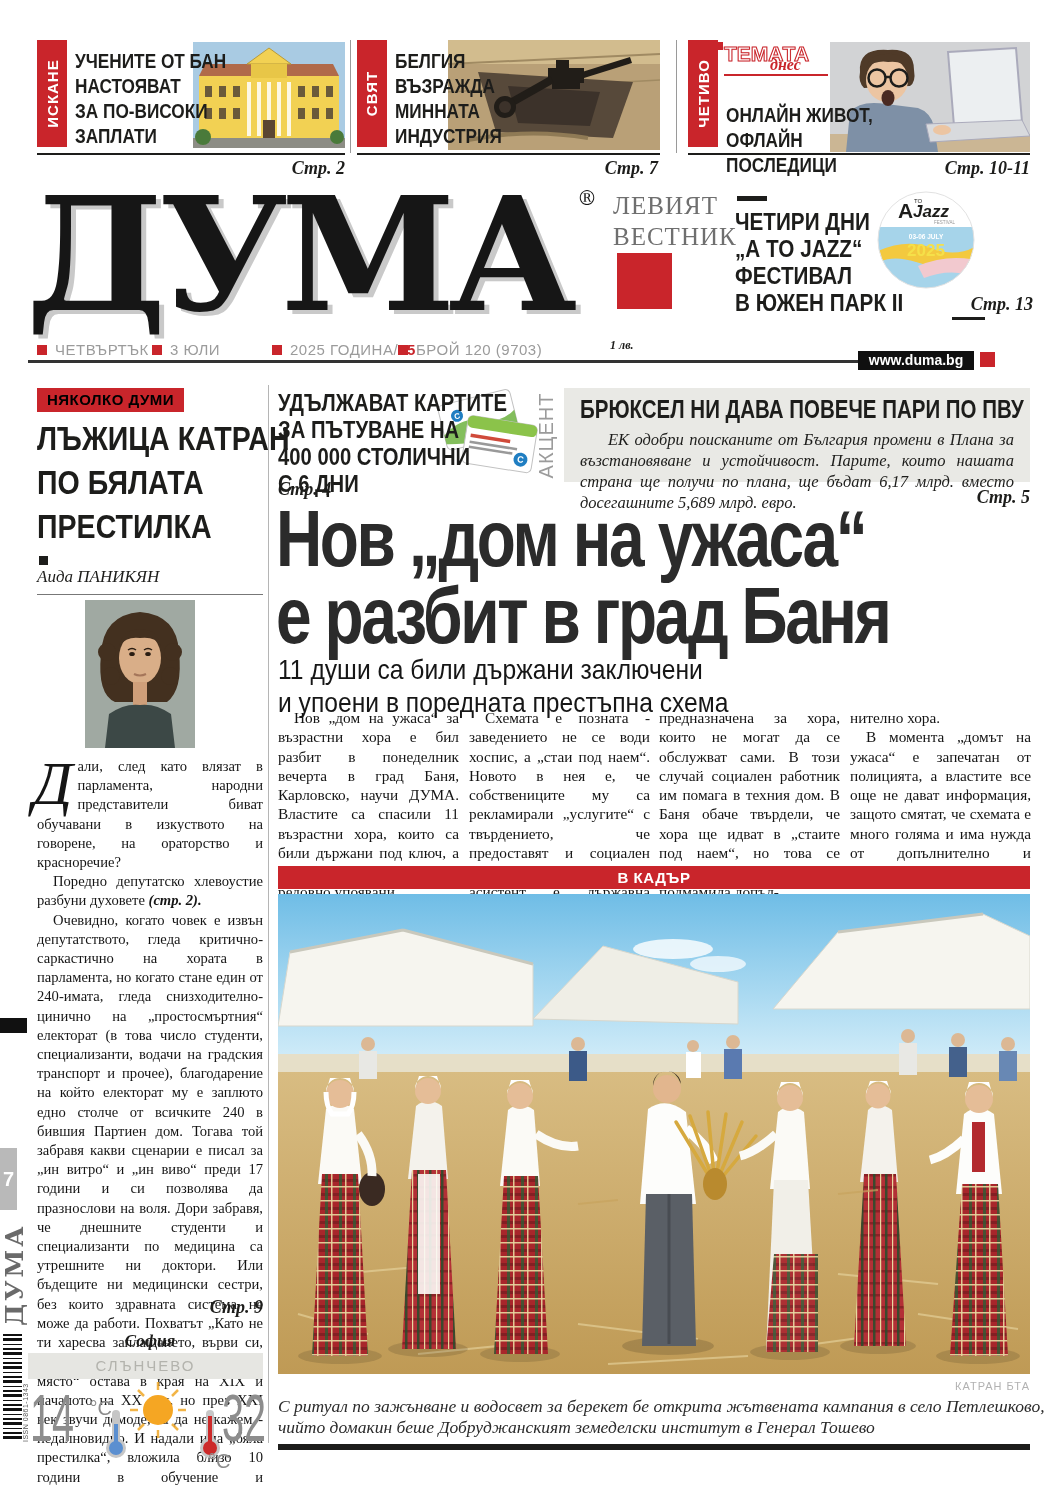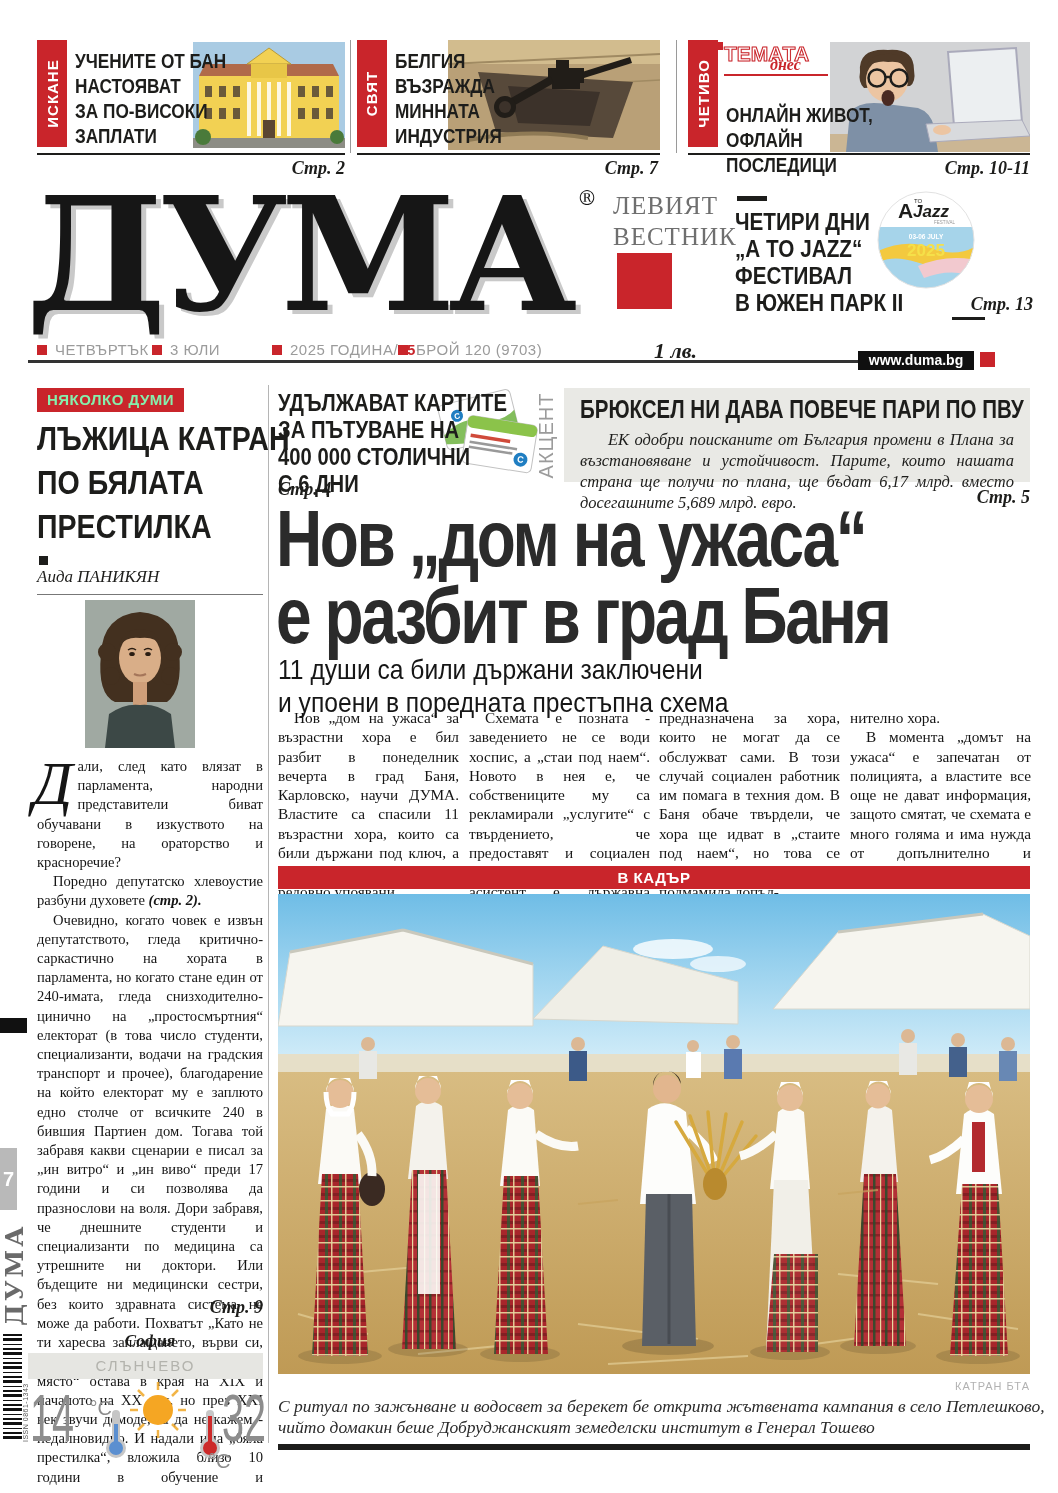--- a/index.html
+++ b/index.html
@@ -37,29 +37,29 @@
   .m-promo{position:absolute;left:735px;top:209px;transform:scaleX(.9);transform-origin:left top;}
   .m-promo div{font-weight:bold;font-size:23px;line-height:27px;white-space:nowrap;}
   .m-jazz{position:absolute;left:876px;top:190px;}
   .m-promo-page{position:absolute;left:918px;top:294px;width:115px;text-align:right;}
   .m-underline{position:absolute;left:952px;top:317px;width:33px;height:3px;background:#1d1d1b;}
 
   
   .d-item{position:absolute;top:341px;display:flex;align-items:center;gap:8px;color:#9b9b9b;font-size:15px;letter-spacing:.5px;}
   .d-sq{width:10px;height:10px;background:#c9252b;flex:0 0 auto;}
   .d-red{color:#c9252b;font-weight:bold;}
-  .d-price{position:absolute;left:654px;top:338px;font-family:"Liberation Serif",serif;font-style:italic;font-weight:bold;font-size:22px;}
+  .d-price{position:absolute;left:610px;top:338px;font-family:"Liberation Serif",serif;font-style:italic;font-weight:bold;font-size:12px;}
   .d-line{position:absolute;left:28px;top:360px;width:830px;height:3px;background:#333;}
   .d-web{position:absolute;left:858px;top:351px;width:116px;height:19px;background:#101010;color:#fff;font-weight:bold;font-size:14px;
          text-align:center;line-height:19px;}
   .d-web-sq{position:absolute;left:980px;top:352px;width:15px;height:15px;background:#c9252b;}
 
   
   .lc-div{position:absolute;left:268px;top:385px;width:1px;height:1058px;background:#b5b5b5;}
-  .o-kicker{position:absolute;left:37px;top:388px;background:#c9252b;color:#86efac;font-weight:bold;font-size:15px;letter-spacing:.5px;padding:3px 10px 4px;}
+  .o-kicker{position:absolute;left:37px;top:388px;background:#c9252b;color:#000000;font-weight:bold;font-size:15px;letter-spacing:.5px;padding:3px 10px 4px;}
   .o-title{position:absolute;left:37px;top:416px;transform:scaleX(.84);transform-origin:left top;}
   .o-title span{display:block;font-weight:bold;font-size:34px;line-height:44px;white-space:nowrap;}
   .o-bullet{position:absolute;left:39px;top:556px;width:9px;height:9px;background:#1d1d1b;}
   .o-author{position:absolute;left:37px;top:567px;font-family:"Liberation Serif",serif;font-style:italic;font-size:17px;}
   .o-rule{position:absolute;left:37px;top:594px;width:226px;height:1px;background:#777;}
   .o-photo{position:absolute;left:85px;top:600px;}
   .o-body{position:absolute;left:37px;top:757px;width:226px;font-family:"Liberation Serif",serif;font-size:14.6px;line-height:19.2px;
           text-align:justify;color:#151515;}
   .o-body p{margin:0;text-indent:16px;}
   .o-body p.first{text-indent:0;}

